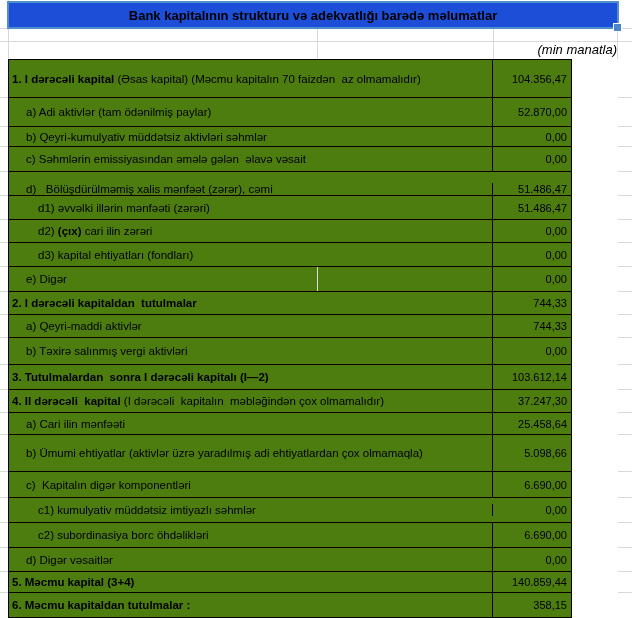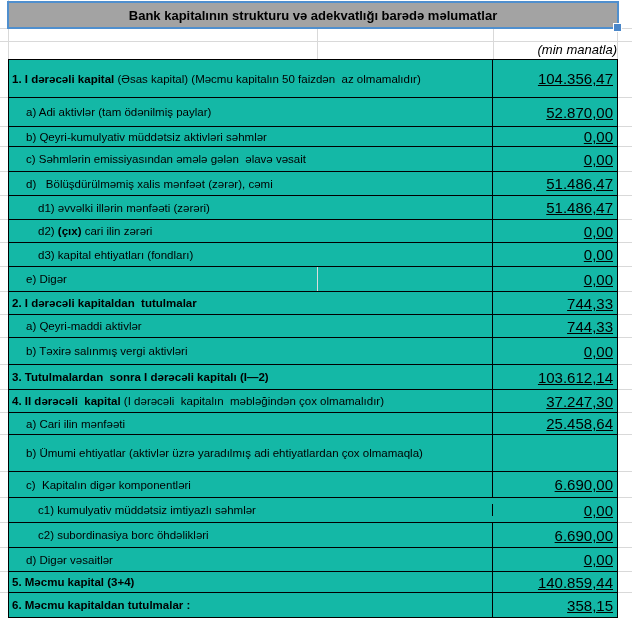--- a/index.html
+++ b/index.html
@@ -7,60 +7,60 @@
     width:632px;height:618px;position:relative;overflow:hidden;
     background:#ffffff;
     font-family:"Liberation Sans","DejaVu Sans",sans-serif;
     color:#000;
   }
   .gridline{position:absolute;background:#d9d9d9;}
   
   .title-cell{
     position:absolute;left:7px;top:1px;width:612px;height:28px;
     box-sizing:border-box;
-    background:#a3a3a3;
+    background:#1d4ed8;
     border:2px solid #4f8fce;
     display:flex;align-items:center;justify-content:center;
     z-index:3;
   }
   .title-cell span{
     font-weight:bold;font-size:13px;white-space:pre;color:#000;
   }
   .fill-handle{
     position:absolute;right:-5px;bottom:-5px;width:7px;height:7px;
     background:#4a86c8;border:1px solid #ffffff;z-index:4;
   }
   
   .unit-note{
     position:absolute;top:41px;right:15px;height:18px;line-height:18px;
     font-style:italic;font-size:13px;white-space:pre;z-index:2;
   }
   
   .capital-table{
-    position:absolute;left:8px;top:59px;width:610px;height:559px;
-    box-sizing:border-box;border:1px solid #000;background:#14b8a6;z-index:2;
+    position:absolute;left:8px;top:59px;width:564px;height:559px;
+    box-sizing:border-box;border:1px solid #000;background:#4d7c0f;z-index:2;
   }
   .t-row{
     box-sizing:border-box;display:flex;align-items:stretch;
     border-bottom:1px solid #000;position:relative;
   }
   .t-row:last-child{border-bottom:none;}
   .cell-label{
     box-sizing:border-box;width:484px;border-right:1px solid #000;
     display:flex;align-items:center;overflow:hidden;
     font-size:11.5px;white-space:pre;
   }
   .cell-label.ind0{padding-left:3px;}
   .cell-label.ind1{padding-left:17px;}
   .cell-label.ind2{padding-left:29px;}
   .cell-label .b{font-weight:bold;}
   .cell-value{
     box-sizing:border-box;flex:1;display:flex;align-items:center;
     justify-content:flex-end;padding-right:4px;
-    font-size:15px;white-space:pre;text-decoration:underline;
+    font-size:11px;white-space:pre;
   }
   .row-divider{
     position:absolute;left:308px;top:0;bottom:0;width:1px;
     background:#dcdcdc;
   }
 </style>
 </head>
 <body>
 
 <div id="gridlines">
@@ -116,36 +116,36 @@
 
 <div class="title-cell">
   <span>Bank kapitalının strukturu və adekvatlığı barədə məlumatlar</span>
   <div class="fill-handle"></div>
 </div>
 
 <div class="unit-note">(min manatla)</div>
 
 <div class="capital-table" id="capital-table">
     <div class="t-row" style="height: 38px;">
-      <div class="cell-label ind0"><span class="b">1. I dərəcəli kapital</span><span> (Əsas kapital) (Məcmu kapitalın 50 faizdən  az olmamalıdır)</span></div>
+      <div class="cell-label ind0"><span class="b">1. I dərəcəli kapital</span><span> (Əsas kapital) (Məcmu kapitalın 70 faizdən  az olmamalıdır)</span></div>
       <div class="cell-value">104.356,47</div>
     </div>
     <div class="t-row" style="height: 29px;">
       <div class="cell-label ind1"><span>a) Adi aktivlər (tam ödənilmiş paylar)</span></div>
       <div class="cell-value">52.870,00</div>
     </div>
     <div class="t-row" style="height: 20px;">
       <div class="cell-label ind1"><span>b) Qeyri-kumulyativ müddətsiz aktivləri səhmlər</span></div>
       <div class="cell-value">0,00</div>
     </div>
     <div class="t-row" style="height: 25px;">
       <div class="cell-label ind1"><span>c) Səhmlərin emissiyasından əmələ gələn  əlavə vəsait</span></div>
       <div class="cell-value">0,00</div>
     </div>
-    <div class="t-row" style="height: 24px;">
+    <div class="t-row" style="height: 24px; align-items: flex-end;">
       <div class="cell-label ind1"><span>d)   Bölüşdürülməmiş xalis mənfəət (zərər), cəmi</span></div>
       <div class="cell-value">51.486,47</div>
     </div>
     <div class="t-row" style="height: 24px; text-align: right;">
       <div class="cell-label ind2"><span>d1) əvvəlki illərin mənfəəti (zərəri)</span></div>
       <div class="cell-value">51.486,47</div>
     </div>
     <div class="t-row" style="height: 23px;">
       <div class="cell-label ind2"><span>d2) </span><span class="b">(çıx)</span><span> cari ilin zərəri</span></div>
       <div class="cell-value">0,00</div>
@@ -178,20 +178,21 @@
     <div class="t-row" style="height: 23px;">
       <div class="cell-label ind0"><span class="b">4. II dərəcəli  kapital</span><span> (I dərəcəli  kapitalın  məbləğindən çox olmamalıdır)</span></div>
       <div class="cell-value">37.247,30</div>
     </div>
     <div class="t-row" style="height: 22px; text-align: center;">
       <div class="cell-label ind1"><span>a) Cari ilin mənfəəti</span></div>
       <div class="cell-value">25.458,64</div>
     </div>
     <div class="t-row" style="height: 37px;">
       <div class="cell-label ind1"><span>b) Ümumi ehtiyatlar (aktivlər üzrə yaradılmış adi ehtiyatlardan çox olmamaqla)</span></div>
+      <div class="cell-value">5.098,66</div>
     </div>
     <div class="t-row" style="height: 26px;">
       <div class="cell-label ind1"><span>c)  Kapitalın digər komponentləri</span></div>
       <div class="cell-value">6.690,00</div>
     </div>
     <div class="t-row" style="height: 25px; align-items: center;">
       <div class="cell-label ind2"><span>c1) kumulyativ müddətsiz imtiyazlı səhmlər</span></div>
       <div class="cell-value">0,00</div>
     </div>
     <div class="t-row" style="height: 25px;">

